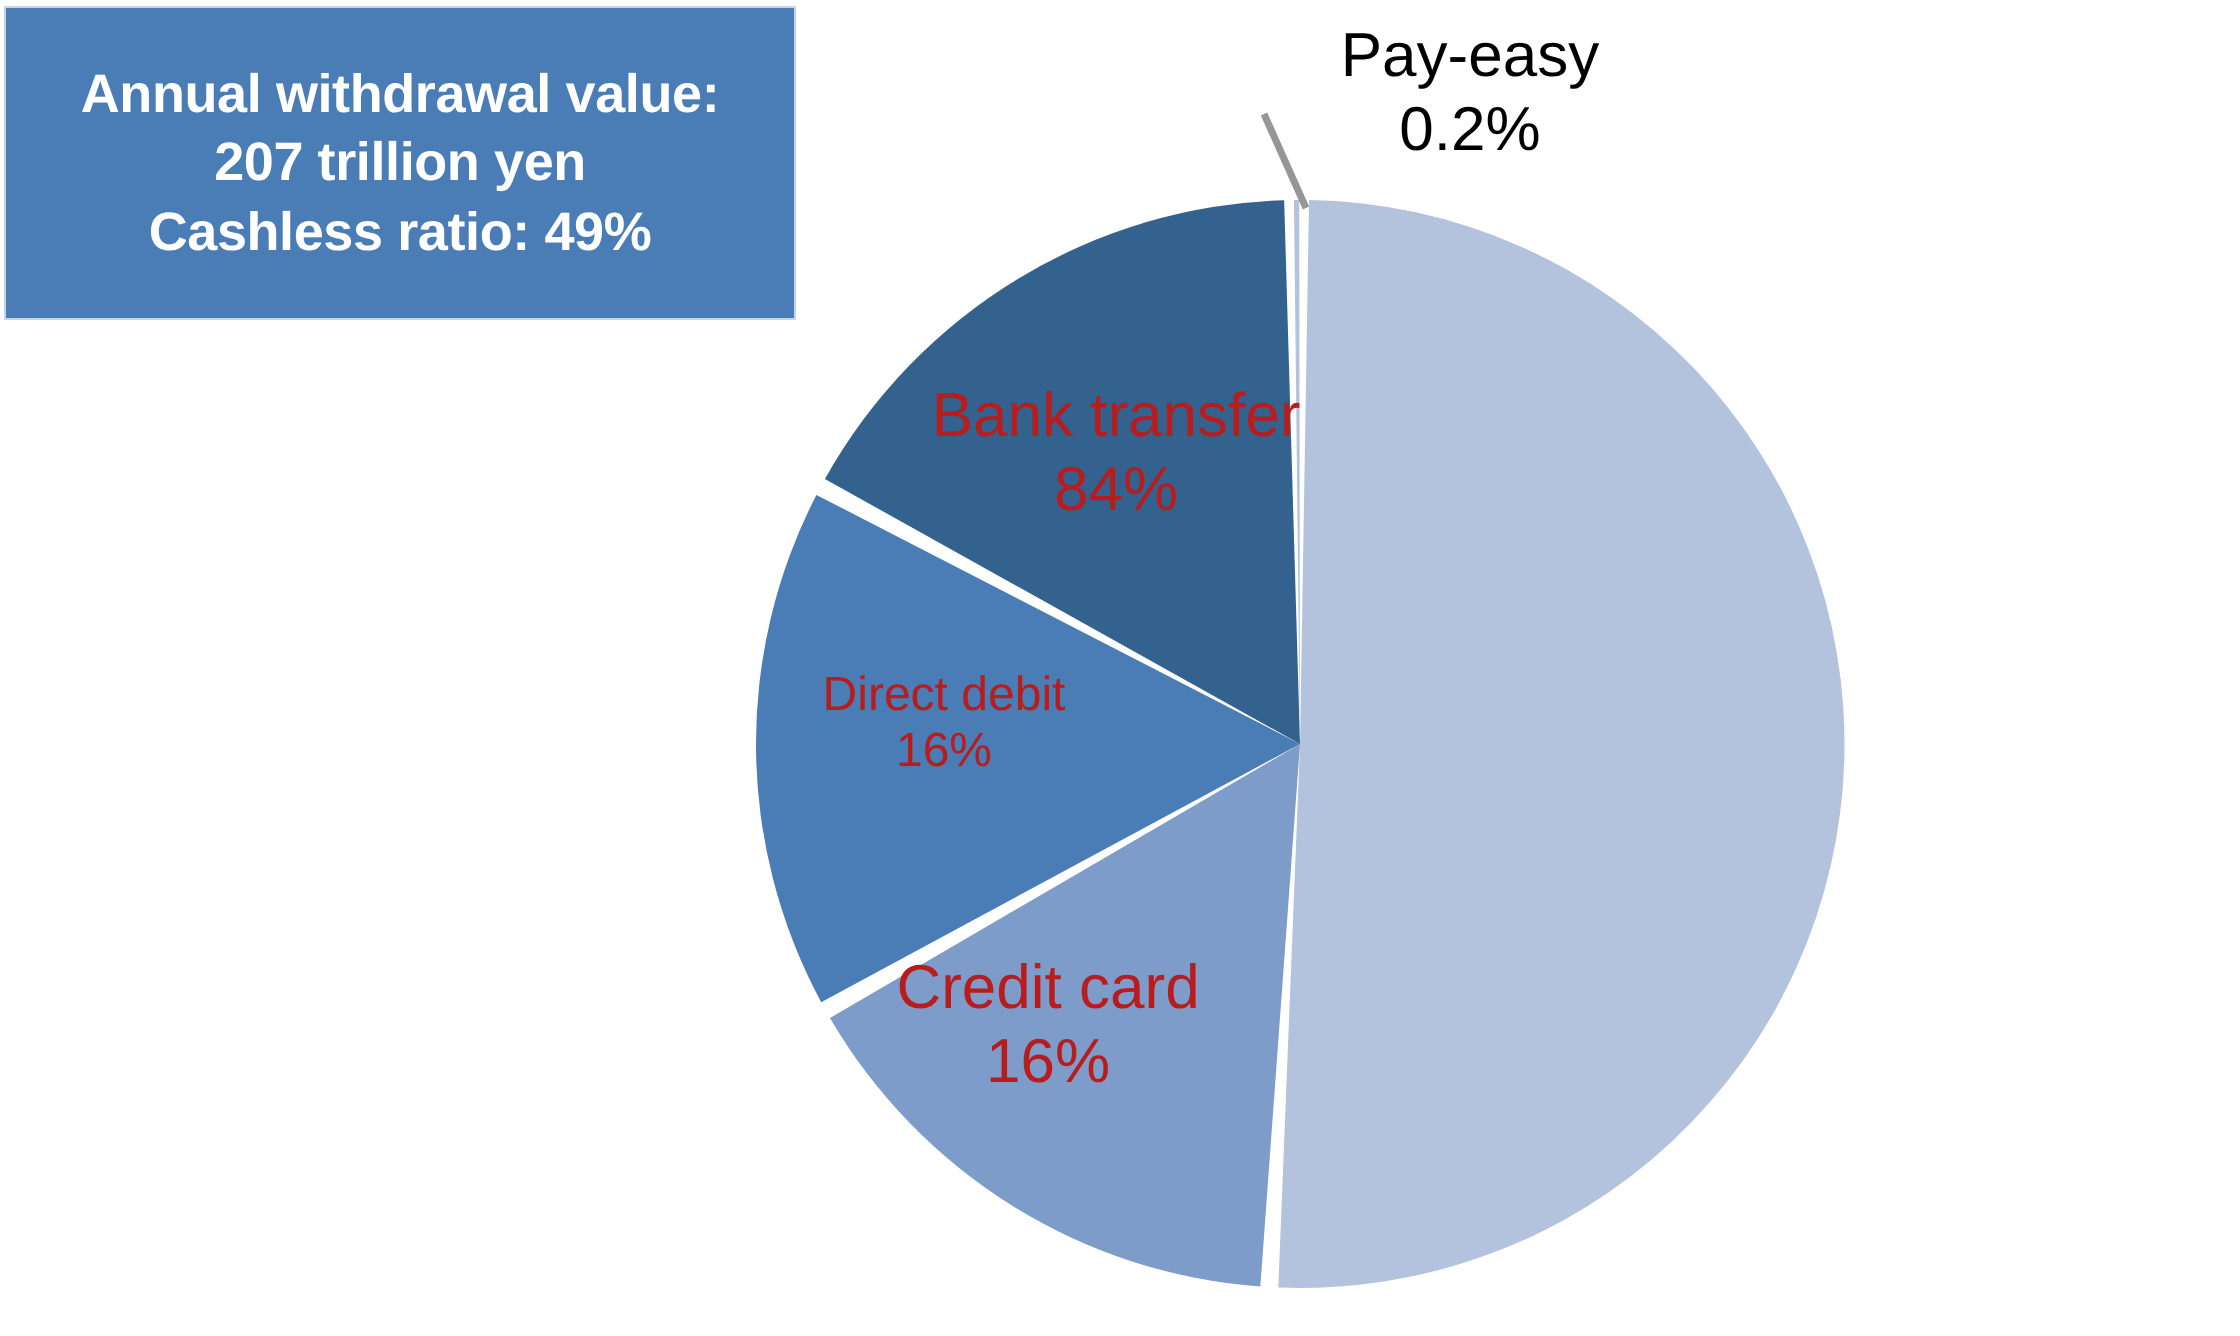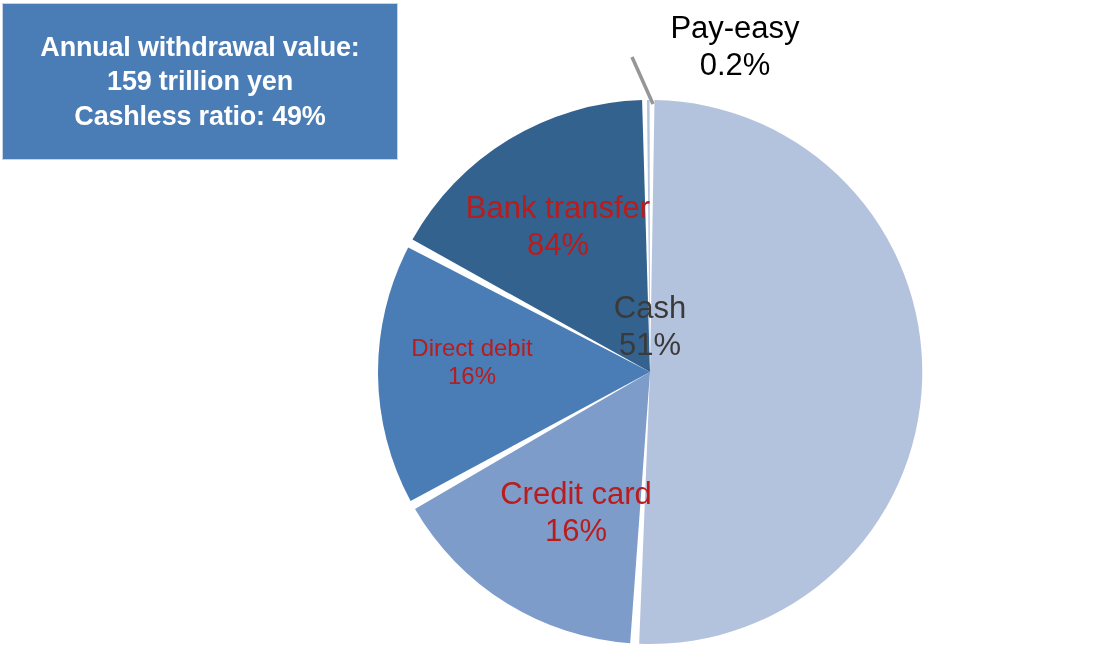--- a/index.html
+++ b/index.html
@@ -71,21 +71,21 @@
   .label-light { color: #b91c1c; }
   .label-dark  { color: #3a3a3a; }
 
   #label-cash {
     left: 650px;
     top: 290px;
     transform: translateX(-50%);
     font-size: 31px;
   }
   #label-credit-card {
-    left: 576px;
+    left: 524px;
     top: 476px;
     transform: translateX(-50%);
     font-size: 31px;
   }
   #label-direct-debit {
     left: 472px;
     top: 334px;
     transform: translateX(-50%);
     font-size: 24px;
   }
@@ -102,39 +102,35 @@
     font-size: 31px;
   }
 </style>
 </head>
 <body>
 
 <div id="chart-root">
 
   <div id="annotation-box">
     <span class="anno-line">Annual withdrawal value:</span>
-    <span class="anno-line">159 trillion yen</span>
+    <span class="anno-line">207 trillion yen</span>
     <span class="anno-line">Cashless ratio: 49%</span>
   </div>
 
   <svg id="pie-svg" width="1120" height="668" viewBox="0 0 1120 668">
     <g id="pie-slices">
         <path d="M 650.00 372.00 L 654.51 100.04 A 272 272 0 1 1 639.16 643.78 Z" fill="#b4c3dd"></path>
         <path d="M 650.00 372.00 L 630.16 643.28 A 272 272 0 0 1 414.99 508.95 Z" fill="#7d9cc9"></path>
         <path d="M 650.00 372.00 L 410.58 501.08 A 272 272 0 0 1 408.20 247.44 Z" fill="#4a7cb5"></path>
         <path d="M 650.00 372.00 L 412.46 239.49 A 272 272 0 0 1 642.08 100.12 Z" fill="#33628f"></path>
         <path d="M 650.00 372.00 L 646.97 100.02 A 272 272 0 0 1 649.62 100.00 Z" fill="#b4c3dd"></path>
       </g>
     <line id="pay-easy-leader" x1="653" y1="104" x2="632" y2="57" stroke="#969696" stroke-width="3.5"></line>
   </svg>
 
-  <div class="slice-label label-dark" id="label-cash">
-    <span class="lbl-name">Cash</span>
-    <span class="lbl-value">51%</span>
-  </div>
 
   <div class="slice-label label-light" id="label-credit-card">
     <span class="lbl-name">Credit card</span>
     <span class="lbl-value">16%</span>
   </div>
 
   <div class="slice-label label-light" id="label-direct-debit">
     <span class="lbl-name">Direct debit</span>
     <span class="lbl-value">16%</span>
   </div>

